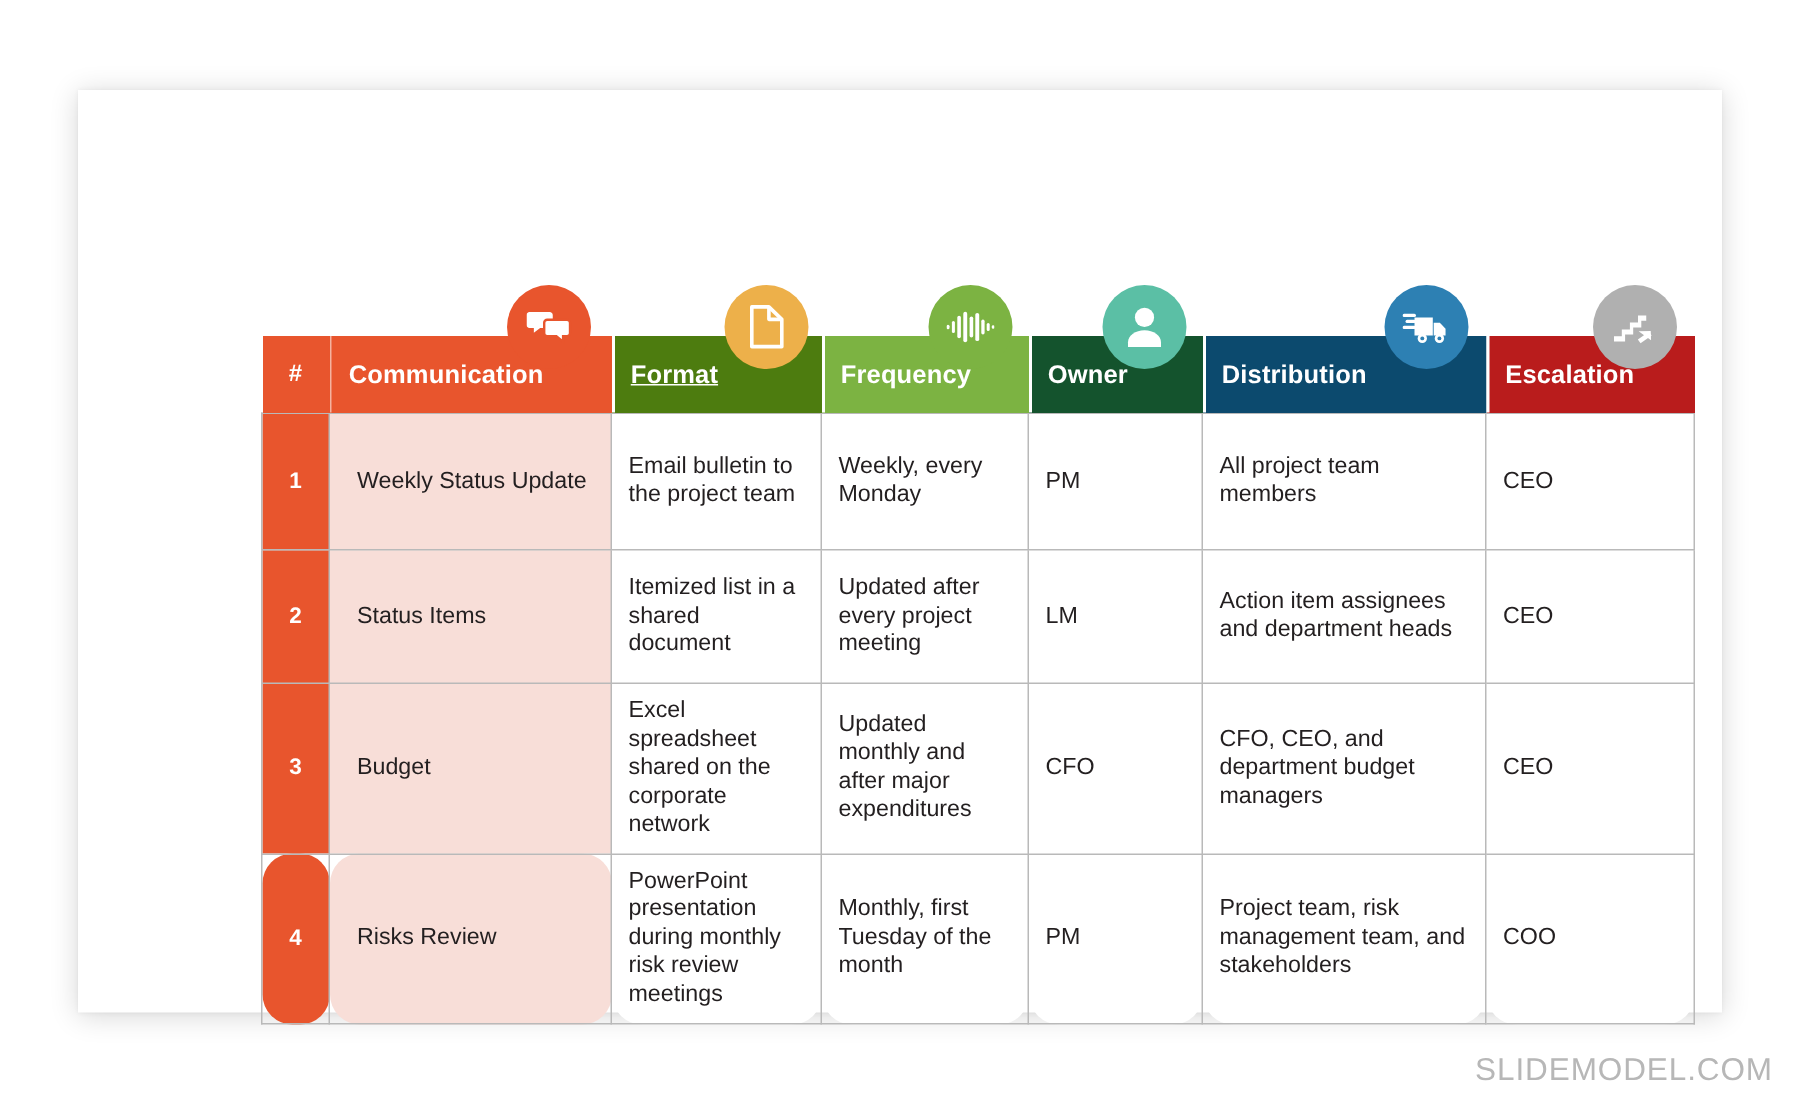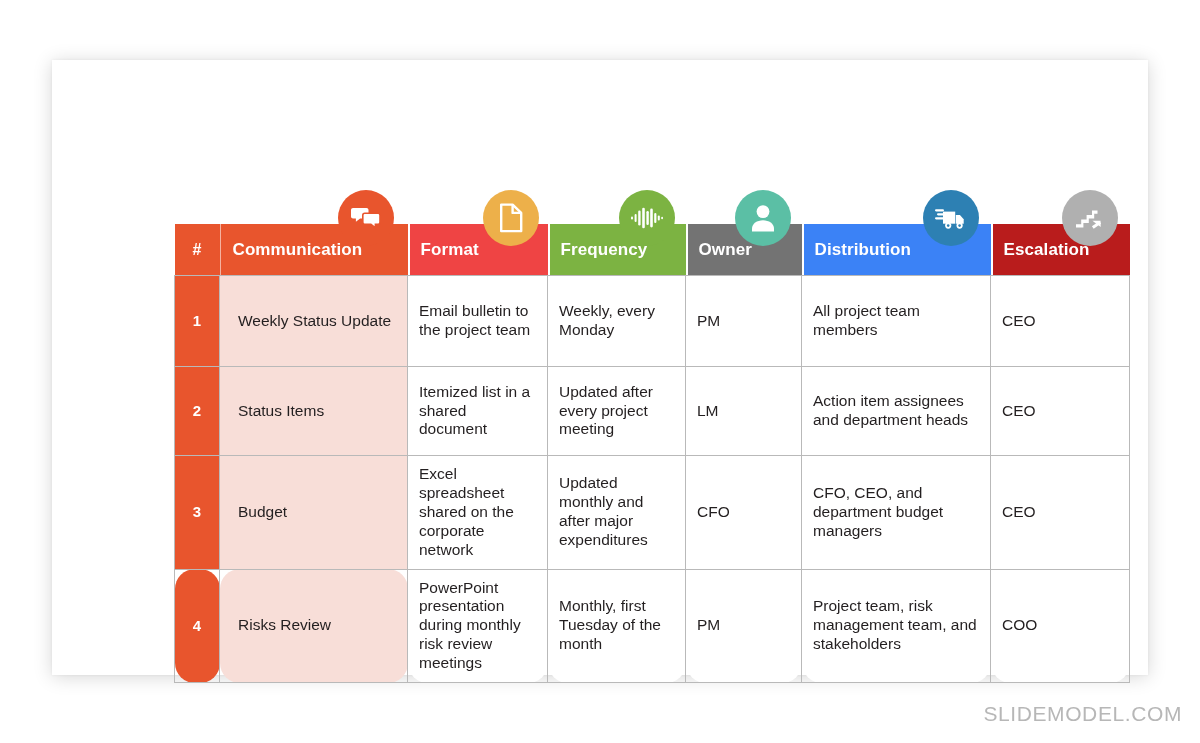--- a/index.html
+++ b/index.html
@@ -58,24 +58,24 @@
     color: #ffffff;
     font-size: 17px;
     font-weight: bold;
     letter-spacing: 0.1px;
     border: none;
     position: relative;
   }
   th.h-num  { background: #e8552d; padding-left: 0; text-align: center; font-size: 16px;}
   th.h-comm { background: #e8552d; }
   th.h-fmt  { background: #eeb council; }
-  th.h-fmt  { background: #ef4444; }
+  th.h-fmt  { background: #4d7c0f; text-decoration: underline; }
   th.h-freq { background: #7fb542; background: #7cb342; }
-  th.h-own  { background: #737373; }
-  th.h-dist { background: #3b82f6; }
+  th.h-own  { background: #14532d; }
+  th.h-dist { background: #0c4a6e; }
   th.h-esc  { background: #b91c1c; }
 
   
   th.h-comm::before, th.h-fmt::before, th.h-freq::before,
   th.h-own::before, th.h-dist::before, th.h-esc::before {
     content: "";
     position: absolute;
     left: 0; top: 0; bottom: 0;
     width: 2px;
     background: #ffffff;

